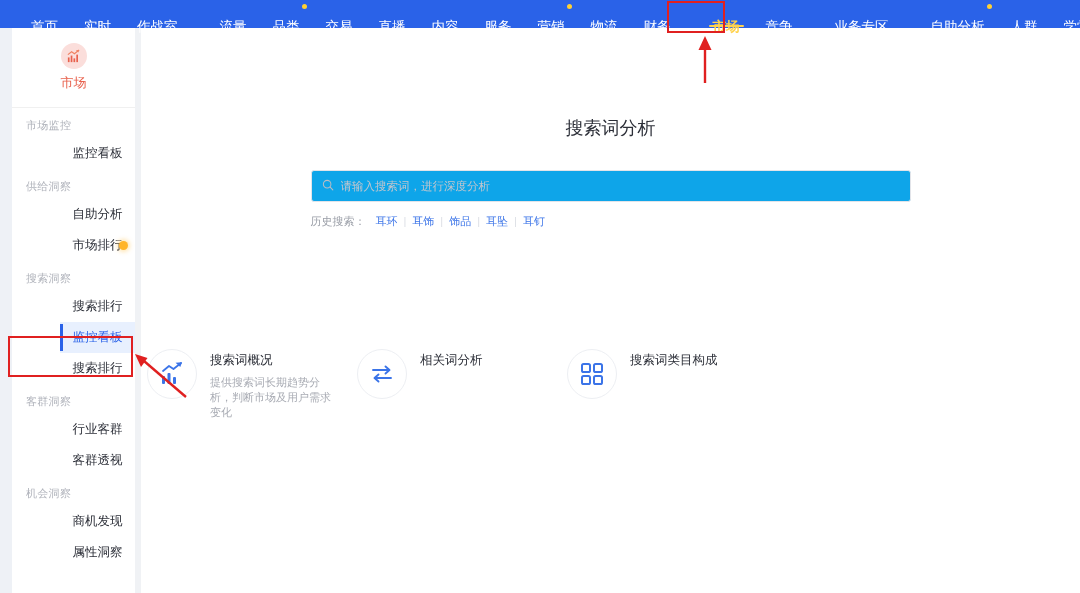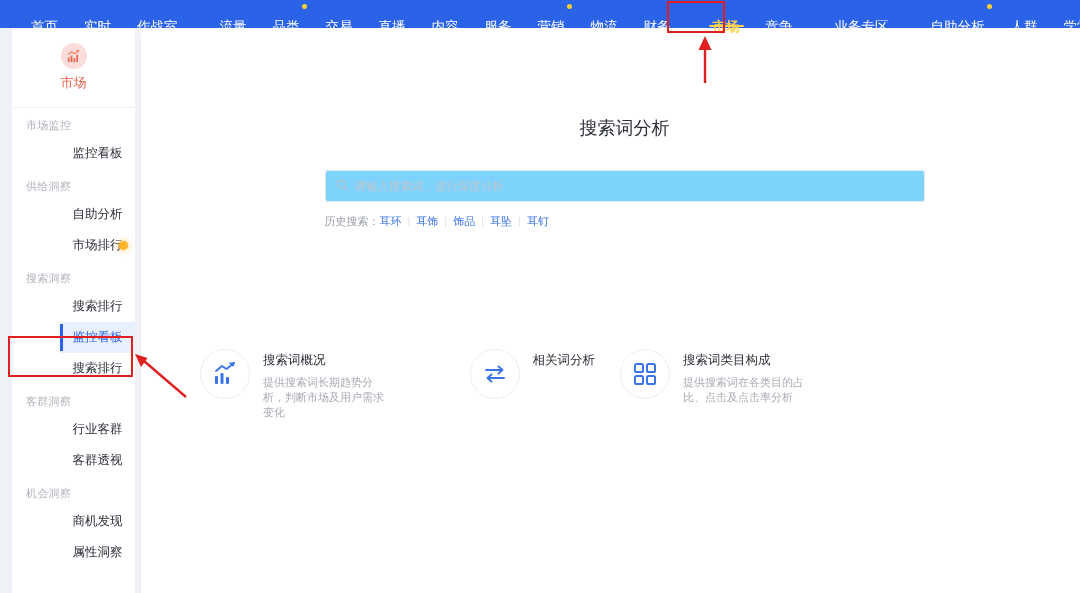--- a/index.html
+++ b/index.html
@@ -95,64 +95,62 @@
     background: #ffb429;
     box-shadow: 0 0 4px 2px rgba(255,180,41,.35);
   }
 
   
   .main {
     position: absolute; top: 28px; left: 141px;
     width: 939px; height: 565px;
     background: #ffffff;
     overflow: hidden;
-    padding-left: 28px;
   }
   .page-title {
     text-align: center;
     font-size: 18px; color: #2c2f38;
     margin-top: 88px;
   }
   .search-wrap { width: 600px; margin: 30px auto 0; }
   .search-box {
     display: flex; align-items: center;
     height: 32px;
     border: 1px solid #e2e4e9; border-radius: 3px;
     padding: 0 10px;
-    background: #7dd3fc;
+    background: #0ea5e9;
   }
   .search-box svg { flex: 0 0 auto; margin-right: 7px; }
   .search-box input {
     flex: 1; border: none; outline: none;
     font-size: 11.5px; color: #333;
     font-family: "Liberation Sans", "DejaVu Sans", sans-serif;
     background: transparent;
   }
   .search-box input::placeholder { color: #c3c6cd; }
 
   .history {
     display: flex; align-items: center;
     margin-top: 12px;
     font-size: 11px;
   }
-  .history-label { color: #9a9ea7; margin-right: 0; }
+  .history-label { color: #9a9ea7; margin-right: 10px; }
   .history-tag { color: #3b74e8; cursor: pointer; }
   .history-div { color: #dcdfe5; margin: 0 6px; }
 
   
   .features {
     display: flex;
     margin-top: 120px;
     padding-left: 6px;
   }
   .feature {
     display: flex; align-items: flex-start;
     width: 210px;
     margin-right: 0;
-    justify-content: flex-end;
   }
   .feature:nth-child(2) { margin-left: 0; }
   .f-icon {
     flex: 0 0 auto;
     width: 50px; height: 50px; border-radius: 50%;
     border: 1px solid #edeff3;
     display: flex; align-items: center; justify-content: center;
     margin-right: 13px;
   }
   .f-text { padding-top: 3px; }
@@ -290,21 +288,20 @@
         <div class="f-icon">
           <svg width="24" height="24" viewBox="0 0 24 24">
             <rect x="2" y="2" width="8" height="8" rx="1.6" fill="none" stroke="#3b74e8" stroke-width="2"></rect>
             <rect x="14" y="2" width="8" height="8" rx="1.6" fill="none" stroke="#3b74e8" stroke-width="2"></rect>
             <rect x="2" y="14" width="8" height="8" rx="1.6" fill="none" stroke="#3b74e8" stroke-width="2"></rect>
             <rect x="14" y="14" width="8" height="8" rx="1.6" fill="none" stroke="#3b74e8" stroke-width="2"></rect>
           </svg>
         </div>
         <div class="f-text">
           <div class="f-title">搜索词类目构成</div>
-          <div class="f-desc">提供搜索词在各类目的占比、点击及点击率分析</div>
         </div>
       </div>
     </div>
 </div>
 
 <div class="anno-box" style="left:667px; top:1px; width:58px; height:32px;"></div>
 
 <svg class="anno-arrow" style="left:692px; top:34px;" width="26" height="50" viewBox="0 0 26 50">
   <line x1="13" y1="49" x2="13" y2="13" stroke="#e02020" stroke-width="2.4"></line>
   <polygon points="13,2 6.5,16 19.5,16" fill="#e02020"></polygon>

